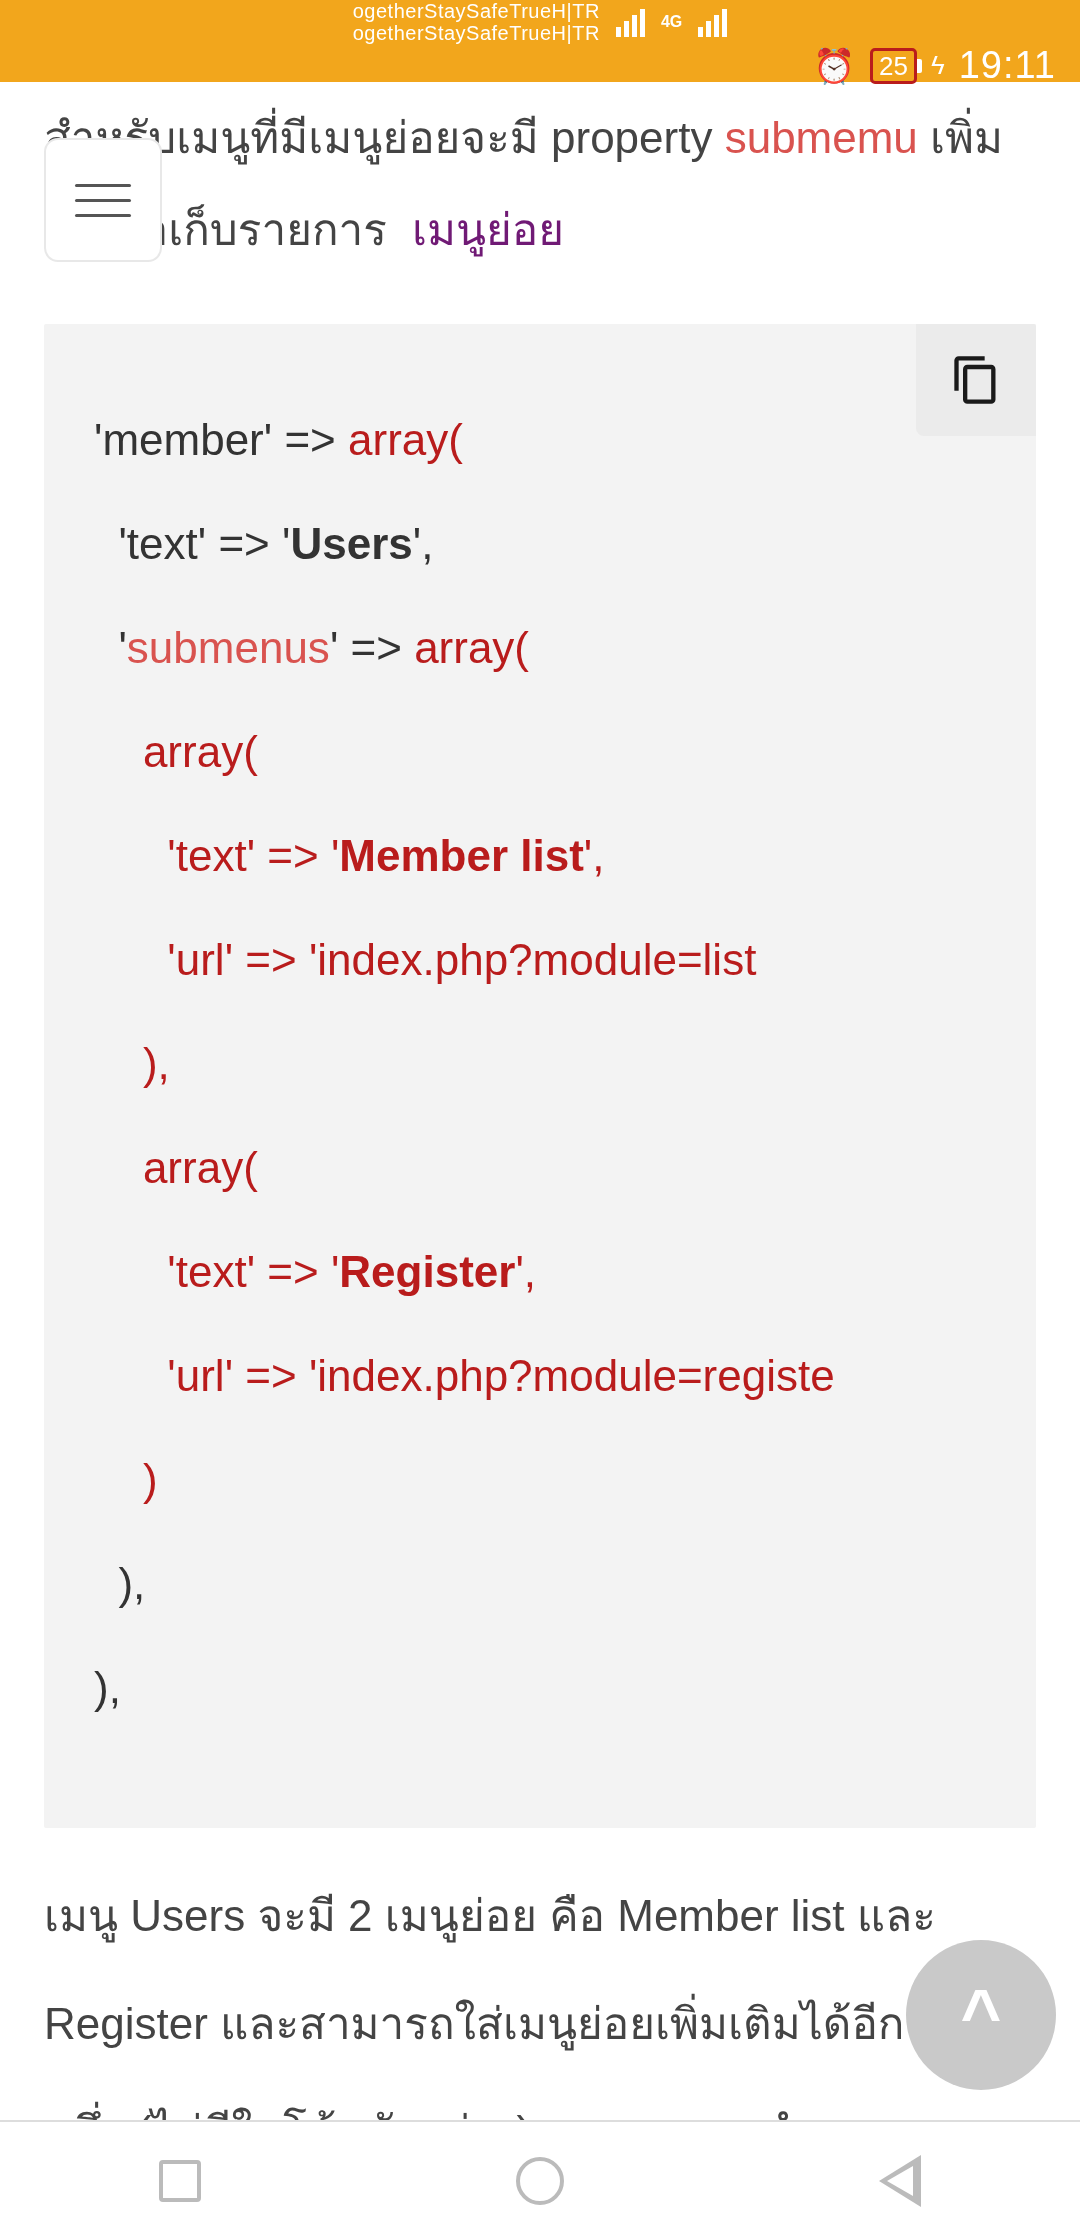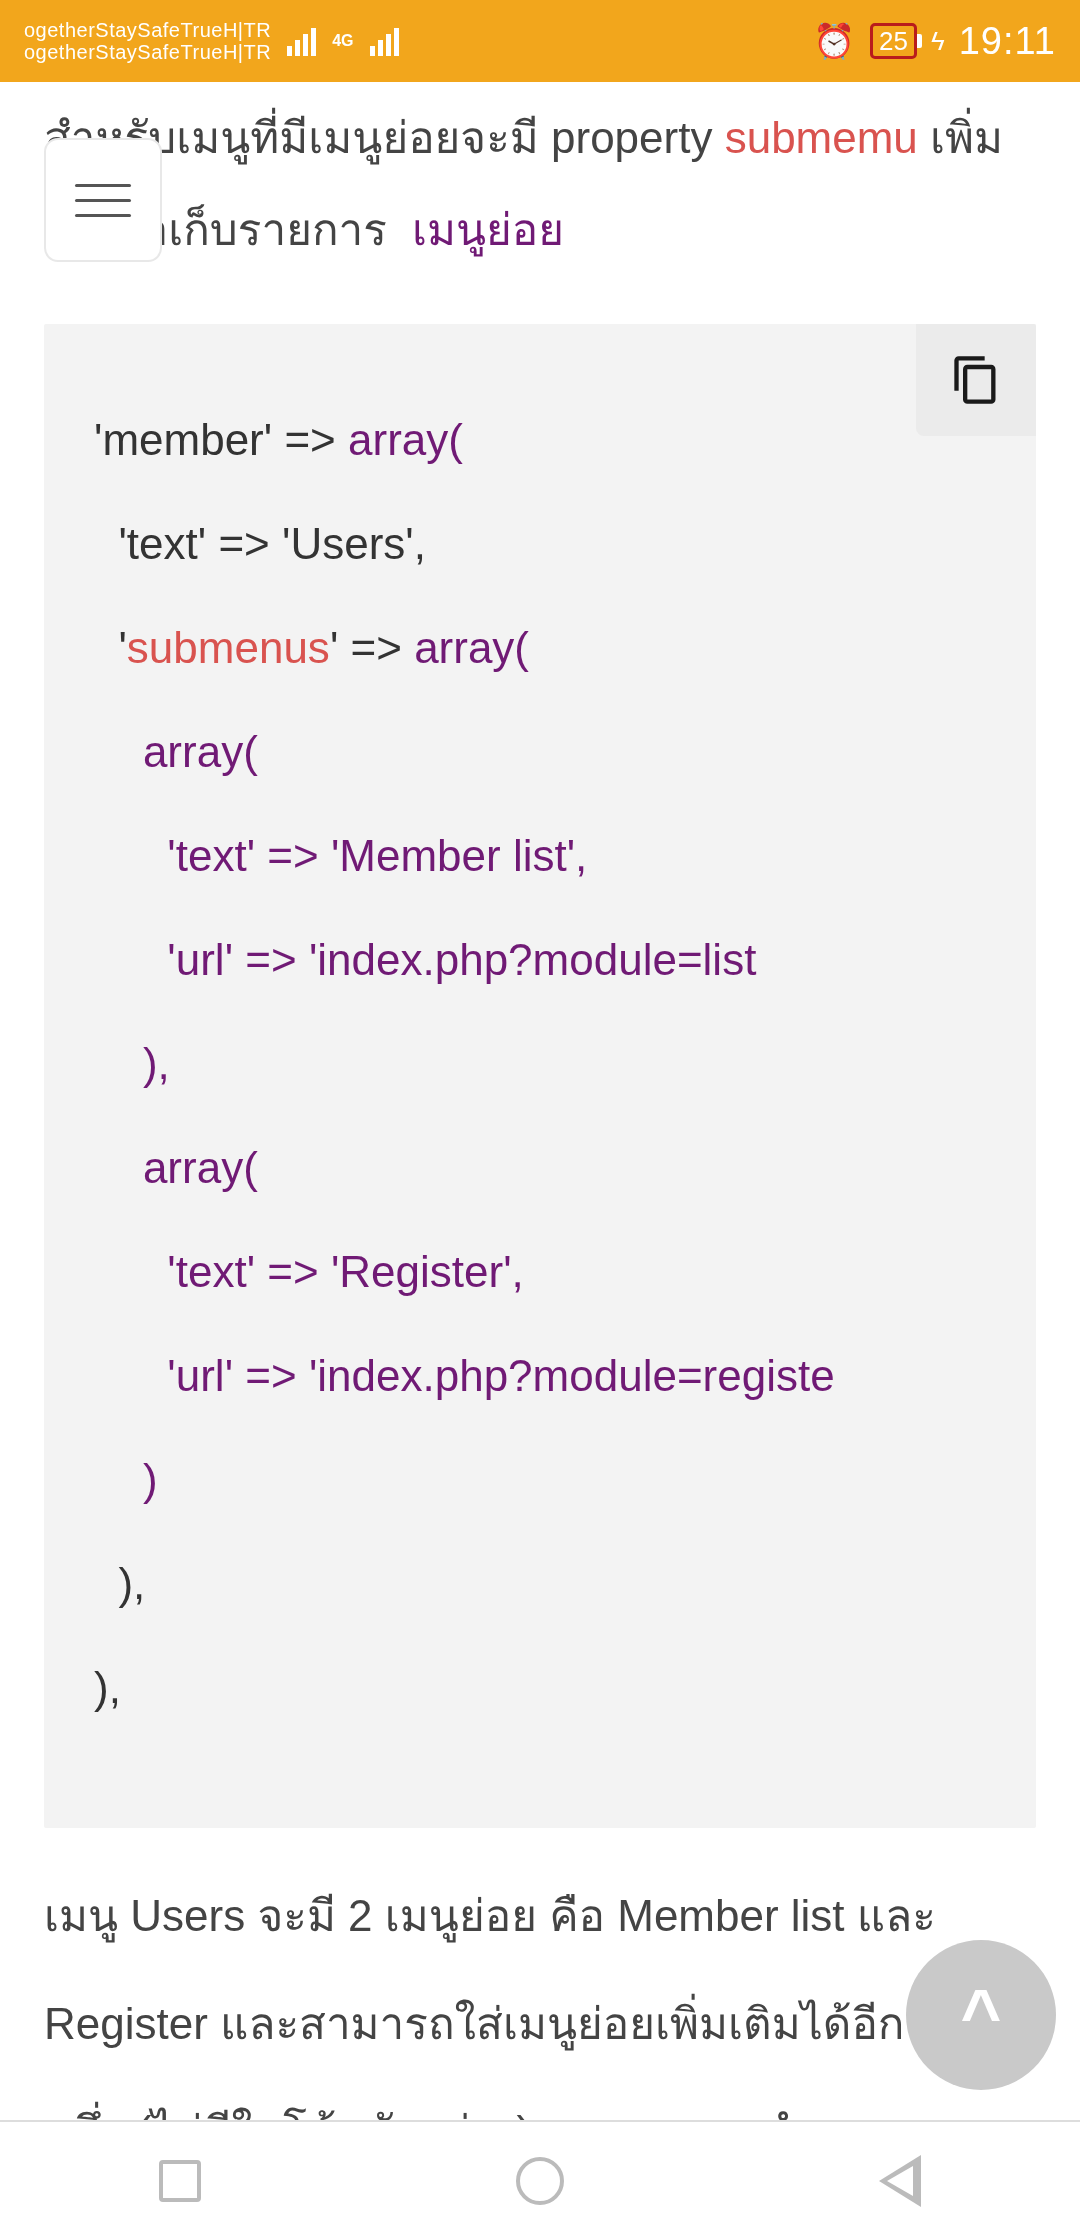--- a/index.html
+++ b/index.html
@@ -8,20 +8,21 @@
   
   .status-bar {
     height: 82px;
     background: #f2a61c;
     color: #fff;
     display: flex;
     align-items: center;
     padding: 0 24px;
     font-size: 26px;
     font-weight: 500;
+    flex-direction: column;
   }
   .status-left { display: flex; align-items: center; gap: 16px; }
   .carrier-text { display: flex; flex-direction: column; font-size: 20px; line-height: 22px; letter-spacing: 0.5px; }
   .signal-block { display: flex; align-items: flex-end; gap: 10px; }
   .bars { display: flex; align-items: flex-end; gap: 3px; height: 30px; }
   .bars span { width: 5px; background: #fff; }
   .bars span:nth-child(1){height:10px;} .bars span:nth-child(2){height:16px;}
   .bars span:nth-child(3){height:22px;} .bars span:nth-child(4){height:28px;}
   .fourg { font-size: 16px; font-weight: bold; line-height:20px; }
   .status-right { margin-left: auto; display: flex; align-items: center; gap: 14px; }
@@ -83,23 +84,23 @@
   }
   .copy-btn svg { width: 52px; height: 52px; fill: #1a1a1a; }
 
   pre.code {
     font-family: "Helvetica Neue", Arial, sans-serif;
     font-size: 44px;
     line-height: 104px;
     white-space: pre;
     color: #444;
   }
-  pre.code b { font-weight: 400; }
+  pre.code b { font-weight: 700; }
   .c-black { color: #333; }
-  .c-green { color: #701a75; }
+  .c-green { color: #b91c1c; }
   .c-red   { color: #d9534f; margin-top: 20px; }
 
   .para2 {
     font-size: 44px;
     line-height: 108px;
     color: #444;
     margin-top: 34px;
   }
 
   

